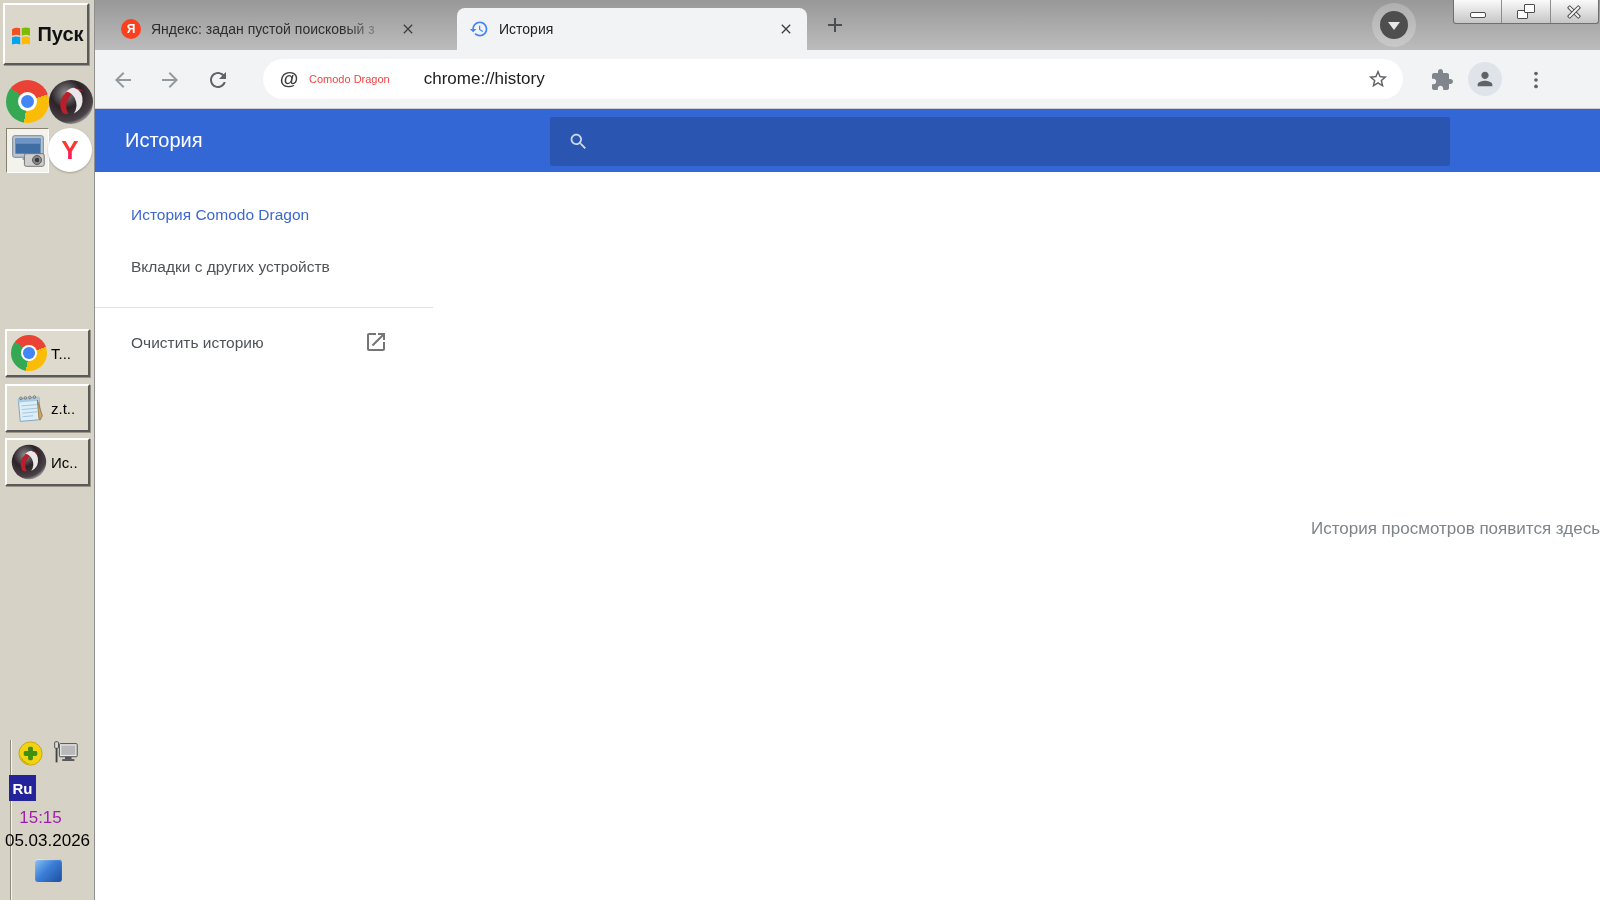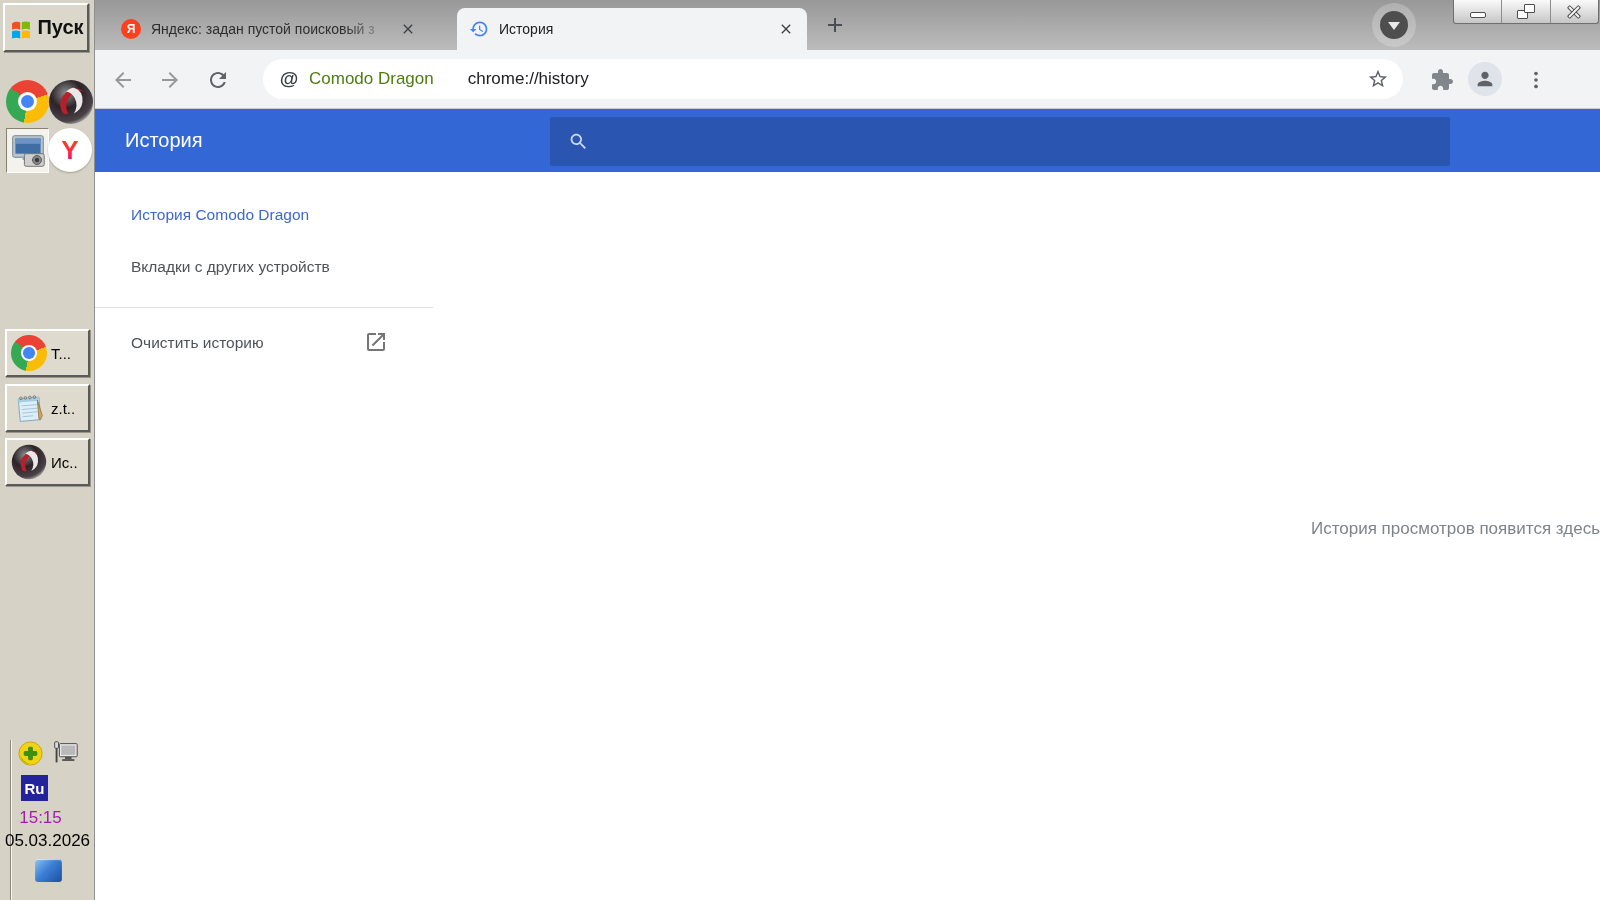--- a/index.html
+++ b/index.html
@@ -3,21 +3,21 @@
 <meta charset="utf-8">
 <style>
   * { margin:0; padding:0; box-sizing:border-box; }
   html,body { width:1600px; height:900px; }
   body { font-family:"Liberation Sans", sans-serif; }
   .screen { position:relative; width:1600px; height:900px; overflow:hidden; background:#fff; }
 
   
   .taskbar { position:absolute; left:0; top:0; width:95px; height:900px;
              background:#d6d2c5; border-right:1px solid #8f8f8f; z-index:5; }
-  .start-btn { position:absolute; left:3px; top:3px; width:86px; height:49px;
+  .start-btn { position:absolute; left:3px; top:3px; width:86px; height:62px;
                background:#dbd7ca; border:2px solid; border-color:#ffffff #5a5a5a #5a5a5a #ffffff;
                display:flex; align-items:center; justify-content:center; gap:3px; cursor:pointer;
                box-shadow:1px 1px 0 #9a9589; }
   .start-btn .lbl { font-size:20px; font-weight:bold; color:#111; }
   .icon-abs { position:absolute; display:flex; align-items:center; justify-content:center; }
   .chrome-logo { border-radius:50%; position:relative;
      background:conic-gradient(from 70deg, #fbbc05 0 120deg, #34a853 120deg 240deg, #ea4335 240deg 360deg); }
   .chrome-logo .cl-white { position:absolute; left:28%; top:28%; width:44%; height:44%; background:#fff; border-radius:50%; }
   .chrome-logo .cl-blue  { position:absolute; left:34%; top:34%; width:32%; height:32%; background:#4285f4; border-radius:50%; }
   .yandex-circle { background:#fff; border-radius:50%; display:flex; align-items:center; justify-content:center;
@@ -25,21 +25,21 @@
   .yandex-circle .yy { font-size:26px; font-weight:bold;
       background:linear-gradient(180deg,#fc3f1d 20%,#ff0f6e 90%); -webkit-background-clip:text; background-clip:text; color:transparent; }
   .capture-box { position:absolute; left:6px; top:128px; width:43px; height:45px; background:#f4f2ec;
                  border:1px solid; border-color:#87826f #ffffff #ffffff #87826f; display:flex; align-items:center; justify-content:center; }
   .tb-btn { position:absolute; left:5px; width:85px; height:48px; background:#dedacd;
             border:2px solid; border-color:#ffffff #5a5a5a #5a5a5a #ffffff; box-shadow:1px 1px 0 #9a9589;
             display:flex; align-items:center; gap:4px; padding-left:4px; cursor:pointer; }
   .tb-btn .lbl { font-size:15px; color:#000; white-space:nowrap; }
   .tray-groove { position:absolute; left:10px; top:740px; bottom:0; width:2px;
                  border-left:1px solid #8f8a7c; border-right:1px solid #f7f4ec; }
-  .ru-badge { position:absolute; left:21px; top:775px; width:27px; height:26px; background:#23239b;
+  .ru-badge { position:absolute; left:9px; top:775px; width:27px; height:26px; background:#23239b;
               color:#fff; font-size:15px; font-weight:bold; display:flex; align-items:center; justify-content:center; cursor:pointer; }
   .tray-time { position:absolute; left:0; top:808px; width:81px; text-align:center; font-size:17px; color:#a21caf; }
   .tray-date { position:absolute; left:0; top:831px; width:95px; text-align:center; font-size:17px; color:#000; }
   .show-desktop { position:absolute; left:35px; top:859px; width:27px; height:23px; border-radius:3px;
                   background:linear-gradient(135deg,#8cc4f5 0%,#3c7fd6 45%,#1a4fa0 100%); box-shadow:inset 0 1px 1px rgba(255,255,255,.7); }
 
   
   .browser { position:absolute; left:95px; top:0; width:1505px; height:900px; }
   .tabstrip { position:absolute; left:0; top:0; width:100%; height:50px;
               background:linear-gradient(180deg,#989898,#bcbcbc); }
@@ -68,21 +68,21 @@
   .close-glyph span { position:absolute; left:0; top:6px; width:16px; height:4px; background:#f4f4f4; border:1px solid #4d4d4d; border-radius:1px; }
   .close-glyph .x1 { transform:rotate(45deg); }
   .close-glyph .x2 { transform:rotate(-45deg); }
 
   .toolbar { position:absolute; left:0; top:50px; width:100%; height:59px; background:#f2f3f5; border-bottom:1px solid #c9cbcf; }
   .nav-ico { position:absolute; top:17px; width:26px; height:26px; display:flex; align-items:center; justify-content:center; border-radius:50%; cursor:pointer; }
   .addressbar { position:absolute; left:168px; top:9px; width:1140px; height:40px; background:#fff; border-radius:20px;
                 display:flex; align-items:center; padding:0 14px; }
   .dragon-at { width:24px; height:24px; border-radius:50%; display:flex; align-items:center; justify-content:center;
                font-size:19px; font-weight:bold; color:#3c4043; }
-  .site-name { color:#4d7c0f; font-size:17px; margin:0 10px 0 8px; }
+  .site-name { color:#ef4444; font-size:11px; margin:0 10px 0 8px; }
   .url-text { color:#202124; font-size:17px; margin-left:24px; flex:1; }
   .avatar-circle { position:absolute; left:1373px; top:12px; width:34px; height:34px; border-radius:50%; background:#dfe3ea;
                    display:flex; align-items:center; justify-content:center; cursor:pointer; }
 
   .page-header { position:absolute; left:0; top:109px; width:100%; height:63px; background:var(--header-blue,#3367d6); }
   .page-title { position:absolute; left:30px; top:0; height:63px; display:flex; align-items:center; color:#fff; font-size:20px; }
   .history-search { position:absolute; left:455px; top:8px; width:900px; height:49px; background:var(--search-box-blue,#2a55b0);
                     border-radius:2px; display:flex; align-items:center; padding:0 18px; }
   .history-search input { background:transparent; border:none; outline:none; color:#e6ecfb; font-size:16px; margin-left:22px; flex:1; }
   .history-search input::placeholder { color:#b9c6ea; opacity:1; }

